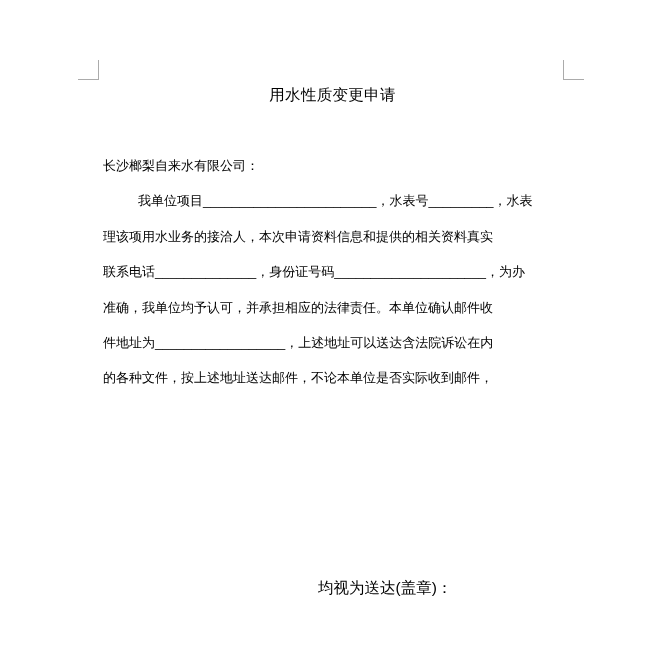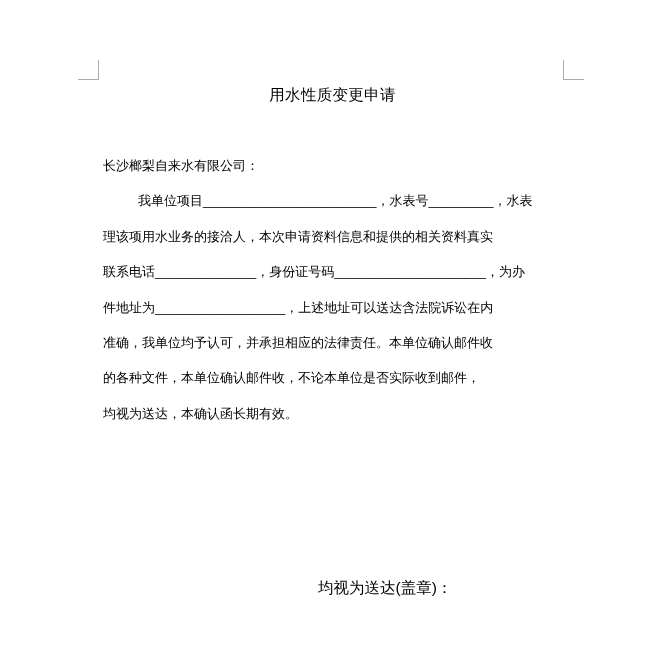--- a/index.html
+++ b/index.html
@@ -78,23 +78,22 @@
   <div class="crop-mark tl"></div>
   <div class="crop-mark tr"></div>
 
   <h1 class="title">用水性质变更申请</h1>
 
   <div class="body-block">
     <div class="line">长沙榔梨自来水有限公司：</div>
     <div class="line indent">我单位项目________________________，水表号_________，水表</div>
     <div class="line">理该项用水业务的接洽人，本次申请资料信息和提供的相关资料真实</div>
     <div class="line">联系电话______________，身份证号码_____________________，为办</div>
+    <div class="line">准确，我单位均予认可，并承担相应的法律责任。本单位确认邮件收</div>
     <div class="line">件地址为__________________，上述地址可以送达含法院诉讼在内</div>
-    <div class="line">准确，我单位均予认可，并承担相应的法律责任。本单位确认邮件收</div>
-    <div class="line">的各种文件，本单位确认邮件收，不论本单位是否实际收到邮件，</div>
-    <div class="line">均视为送达，本确认函长期有效。</div>
+    <div class="line">的各种文件，按上述地址送达邮件，不论本单位是否实际收到邮件，</div>
   </div>
 
   <div class="signature-block">
     <div class="line">均视为送达(盖章)：</div>
   </div>
 
 </div>
 
 </body></html>

